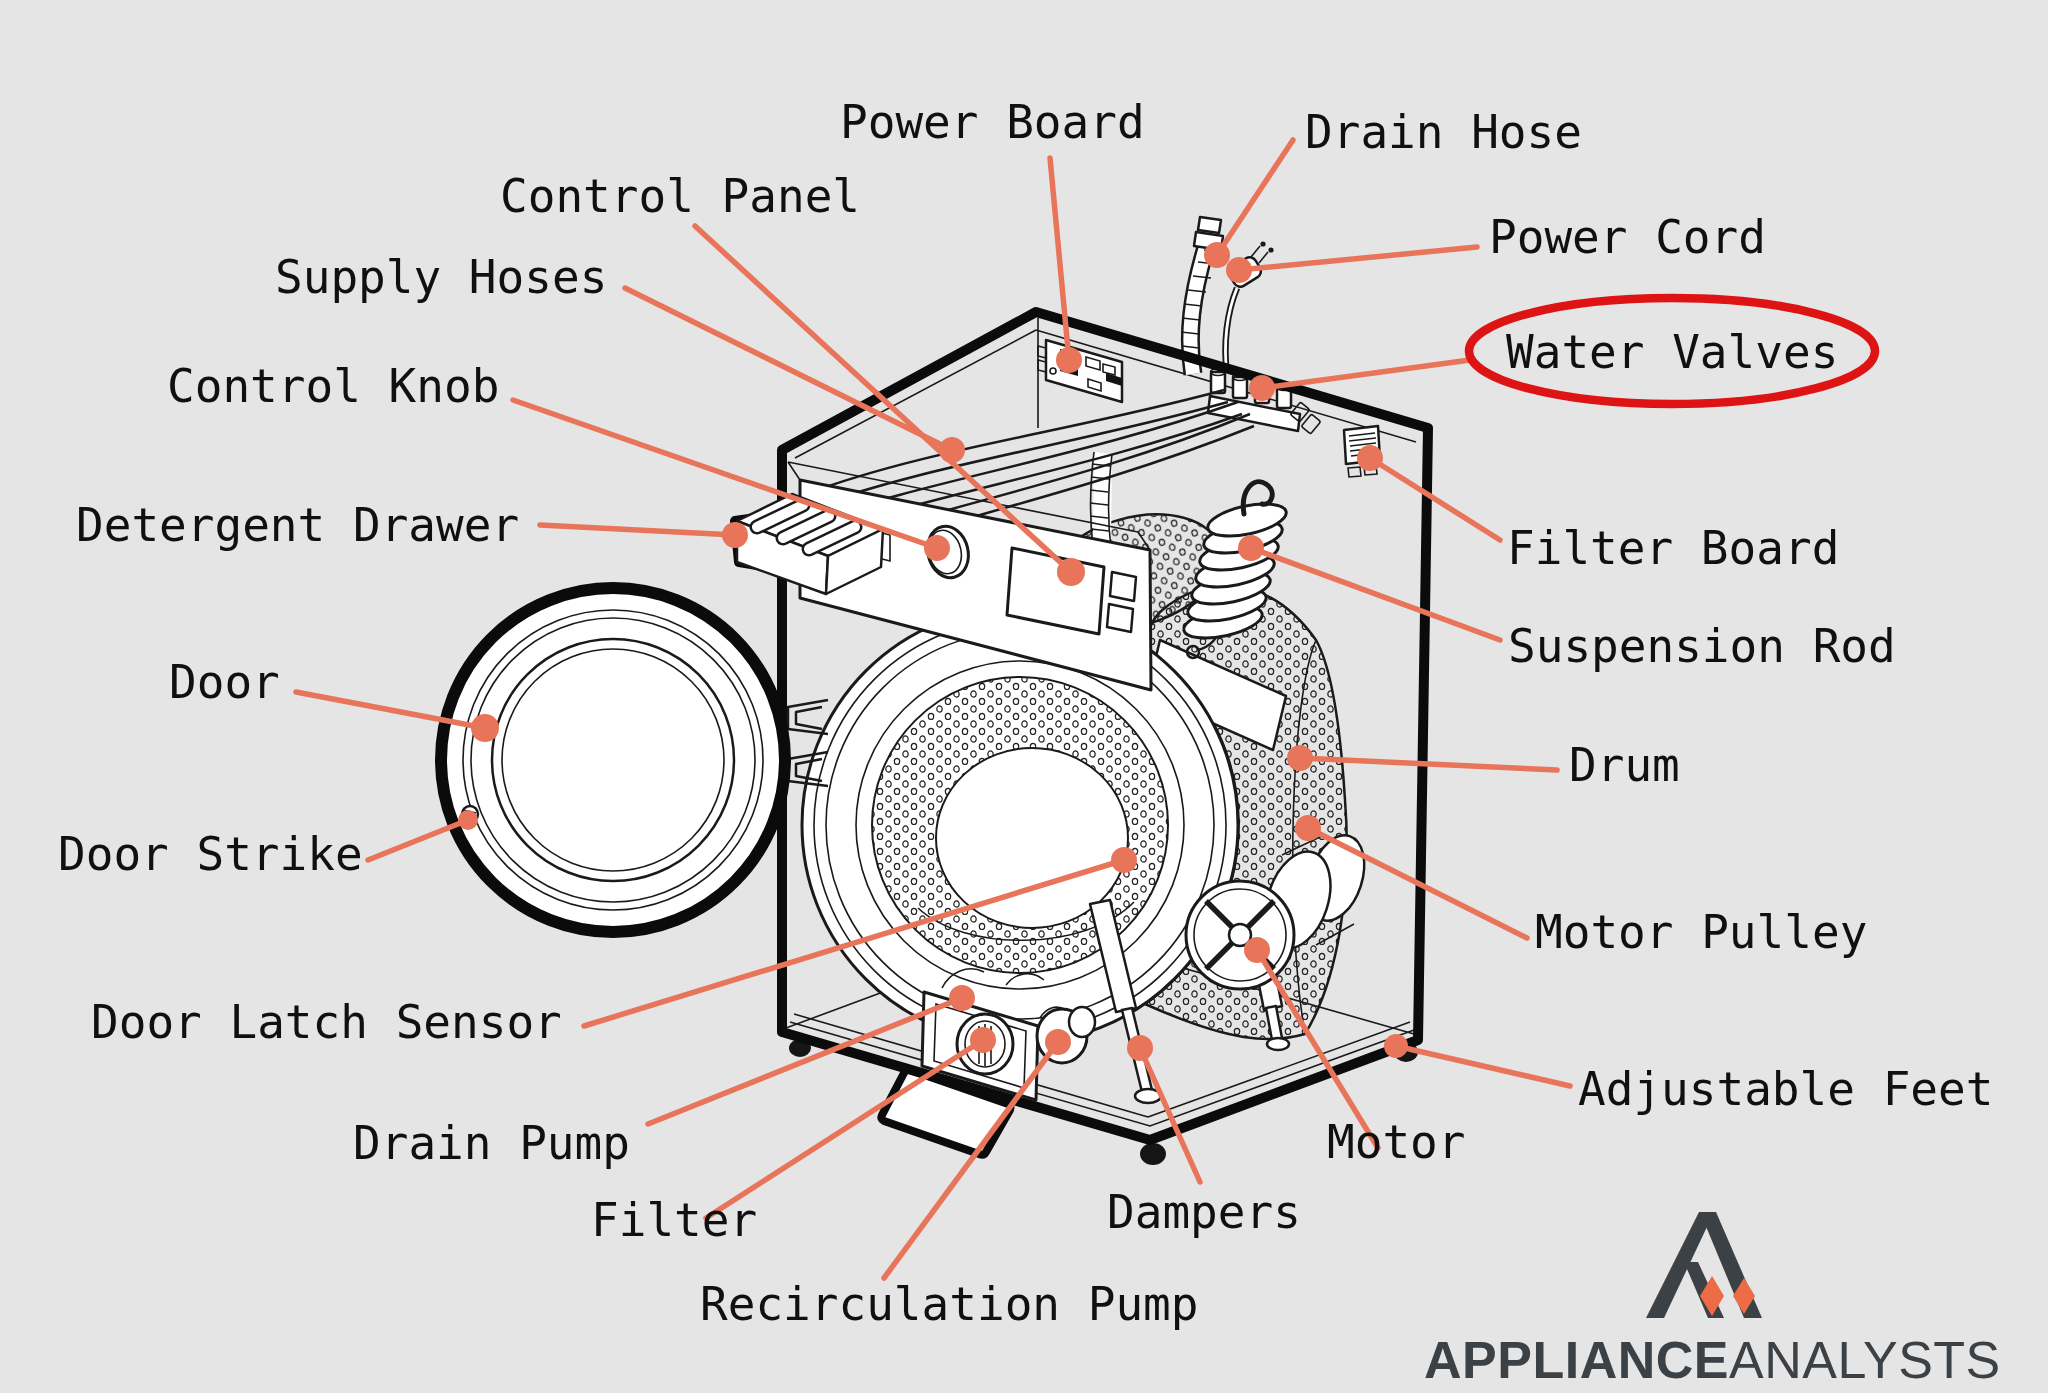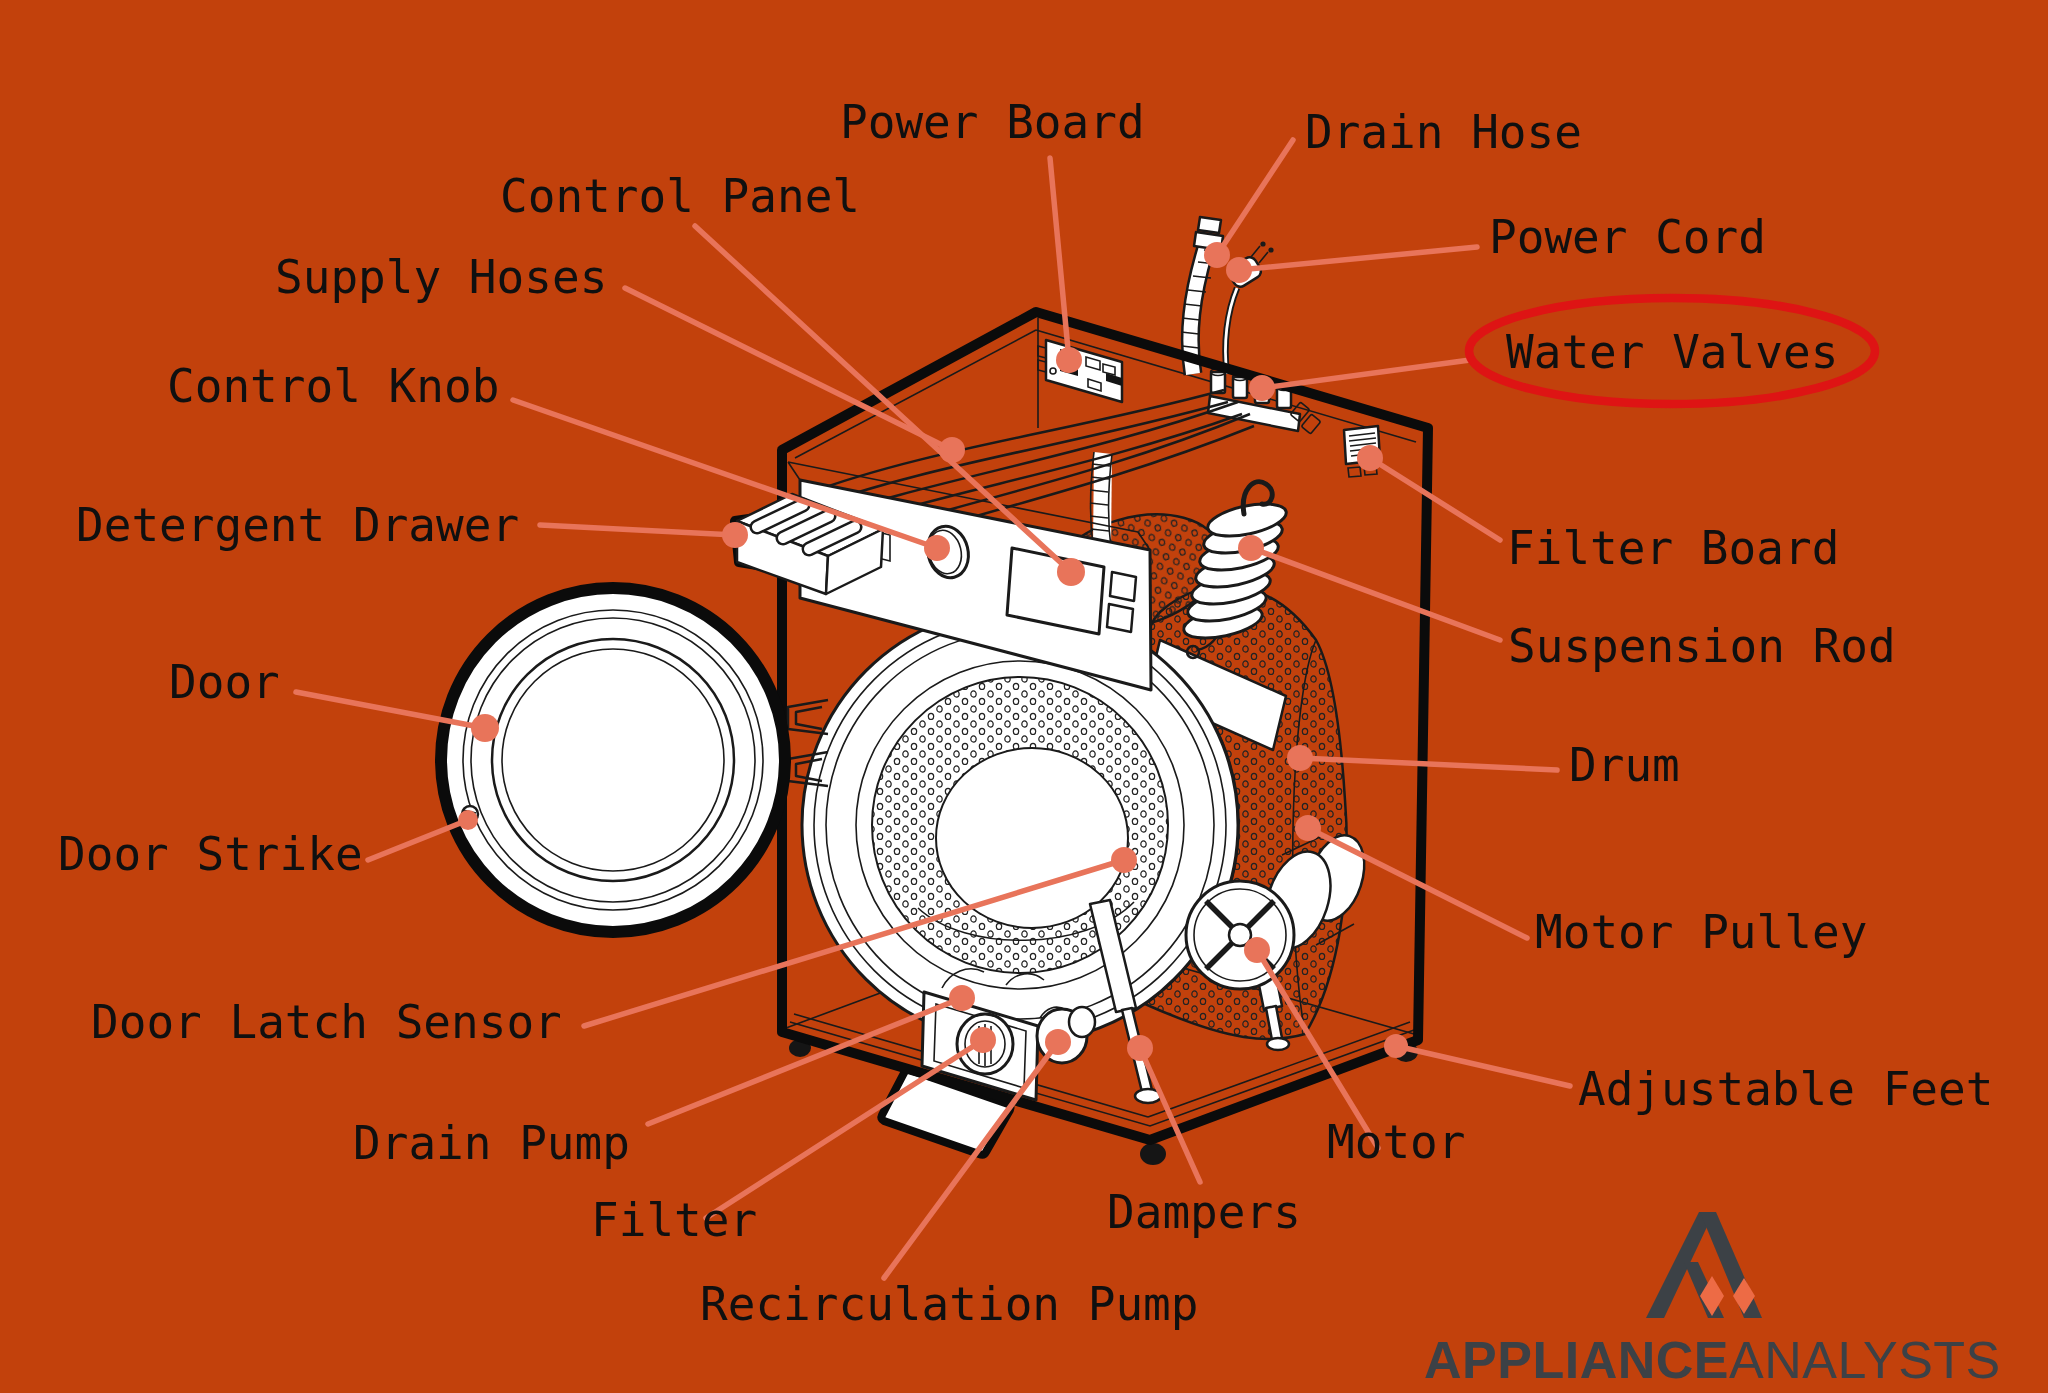--- a/index.html
+++ b/index.html
@@ -1,16 +1,16 @@
 <!DOCTYPE html>
 <html style="--c-leader: #E8745A; --c-highlight_red: #DE1414; --c-text: #101010; --c-line_art: #1A1A1A; --c-logo_dark: #3C4146; --c-logo_orange: #ED6B45;"><head>
 <meta charset="utf-8">
 <style>
   html,body{margin:0;padding:0;background:#ffffff;}
-  .stage{width:2048px;height:1393px;position:relative;background:#c2410c;overflow:hidden;}
+  .stage{width:2048px;height:1393px;position:relative;background:#e5e5e5;overflow:hidden;}
   svg{display:block;}
   .lbl{font-family:"DejaVu Sans Mono","Liberation Mono",monospace;font-size:46px;fill:var(--c-text,#101010);}
   .leader{stroke:var(--c-leader,#E8745A);stroke-width:5.5;stroke-linecap:round;fill:none;}
   .pdot{fill:var(--c-leader,#E8745A);stroke:none;}
   .thin{stroke:#1a1a1a;stroke-width:2.5;fill:none;stroke-linejoin:round;}
   .thin1{stroke:#1a1a1a;stroke-width:1.6;fill:none;}
   .thinw{stroke:#1a1a1a;stroke-width:2.5;fill:#ffffff;stroke-linejoin:round;}
   .thinw3{stroke:#1a1a1a;stroke-width:3;fill:#ffffff;stroke-linejoin:round;}
   .thick{stroke:#0b0b0b;stroke-width:10;fill:none;stroke-linejoin:round;stroke-linecap:round;}
   .dark{fill:#141414;stroke:none;}

